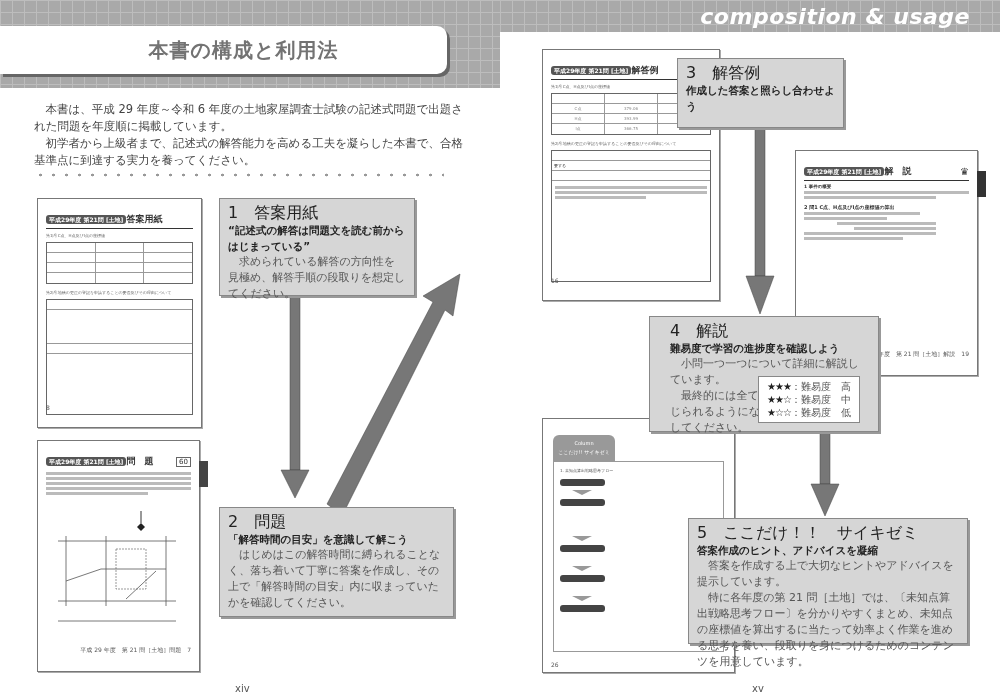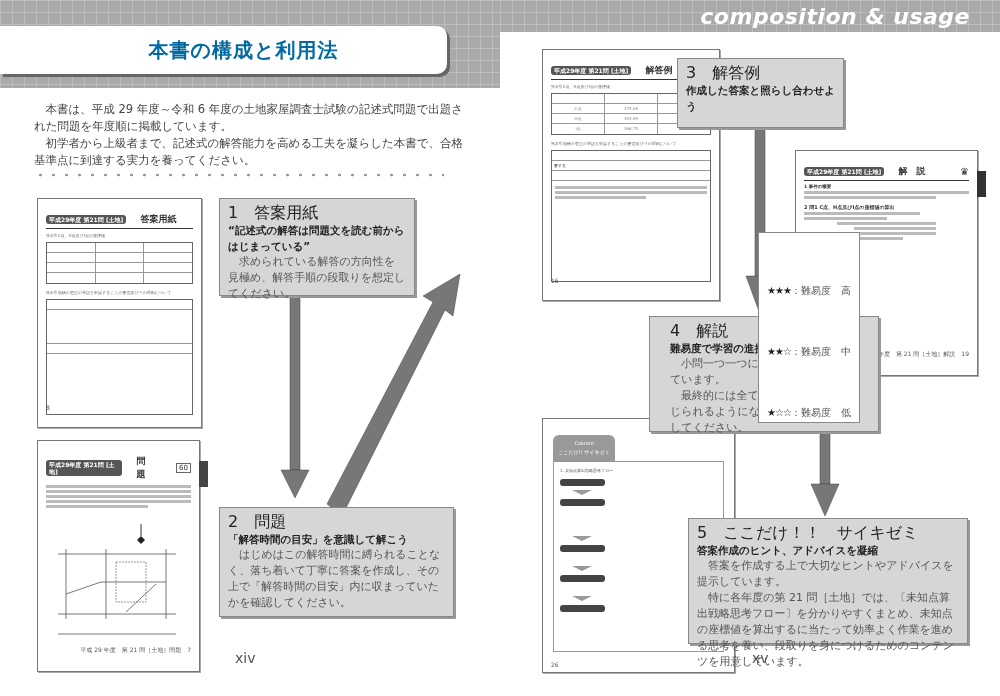--- a/index.html
+++ b/index.html
@@ -17,21 +17,21 @@
   .grid-band.right { top: 0; height: 32px; left: 500px; width: 500px; }
   .grid-band.left { width: 500px; }
 
   .title-banner {
     position: absolute; left: 0; top: 26px; width: 447px; height: 48px;
     background: #fff; border-radius: 0 10px 10px 0;
     box-shadow: 3px 3px 0 #666;
     display: flex; align-items: center; justify-content: center;
     padding-left: 40px;
   }
-  .title-banner span { font-size: 20px; font-weight: bold; color: #0369a1; letter-spacing: 1px; }
+  .title-banner span { font-size: 20px; font-weight: bold; color: #737373; letter-spacing: 1px; }
 
   .eng-title {
     position: absolute; right: 30px; top: 4px;
     font-family: "DejaVu Sans", sans-serif; font-style: italic; font-weight: bold;
     font-size: 22px; color: #fff; letter-spacing: 0.5px;
   }
 
   .intro {
     position: absolute; left: 34px; top: 101px; width: 430px;
     font-size: 11.5px; line-height: 17px; color: #444;
@@ -41,21 +41,21 @@
     position: absolute; left: 34px; top: 172px; width: 410px; height: 6px;
     background-image: radial-gradient(circle, #999 1.3px, transparent 1.6px);
     background-size: 13px 6px;
   }
 
   .page-thumb {
     position: absolute; background: #fff; border: 1px solid #777;
     box-shadow: 1px 1px 0 #aaa;
   }
   .thumb-inner { position: absolute; left: 8px; right: 8px; top: 14px; bottom: 12px; }
-  .thumb-header { display: flex; align-items: center; gap: 14px; border-bottom: 1.5px solid #333; padding-bottom: 2px; }
+  .thumb-header { display: flex; align-items: center; gap: 0; border-bottom: 1.5px solid #333; padding-bottom: 2px; }
   .year-badge {
     background: #555; color: #fff; font-size: 6px; line-height: 7px; padding: 1px 3px; border-radius: 3px; font-weight: bold;
   }
   .thumb-title { font-size: 9px; font-weight: bold; color: #333; }
   .thumb-table { border: 1px solid #666; margin-top: 4px; }
   .thumb-table .r { height: 10px; border-bottom: 1px solid #999; display: flex; }
   .thumb-table .r:last-child { border-bottom: none; }
   .thumb-table .c { flex: 1; border-right: 1px solid #999; font-size: 4px; color:#888; text-align:center; line-height:10px; }
   .thumb-table .c:last-child { border-right: none; }
   .thumb-box { border: 1px solid #666; margin-top: 4px; }
@@ -73,25 +73,25 @@
   }
   .callout .num { font-size: 16px; color: #222; margin-bottom: 1px; }
   .callout .lead { font-weight: bold; color: #222; font-size: 10.5px; }
   .callout .body { text-indent: 1em; }
   .callout .body2 { text-indent: 1em; }
 
   .difficulty-legend {
     position: absolute; right: 18px; bottom: 8px; background: #fff; border: 1px solid #888;
     padding: 3px 8px; font-size: 10px; line-height: 13px; color: #555;
   }
-  .difficulty-legend .row { white-space: nowrap; margin-top: 48px; }
+  .difficulty-legend .row { white-space: nowrap; }
   .difficulty-legend .stars { color: #222; letter-spacing: -1px; }
 
   .arrow { position: absolute; }
-  .page-num { position: absolute; top: 650px; font-size: 14px; color: #555; }
+  .page-num { position: absolute; top: 683px; font-size: 10px; color: #555; }
 </style>
 </head>
 <body>
 
 <div class="grid-band left"></div>
 <div class="title-banner">
   <span>本書の構成と利用法</span>
 </div>
 
 <div class="grid-band right"></div>

